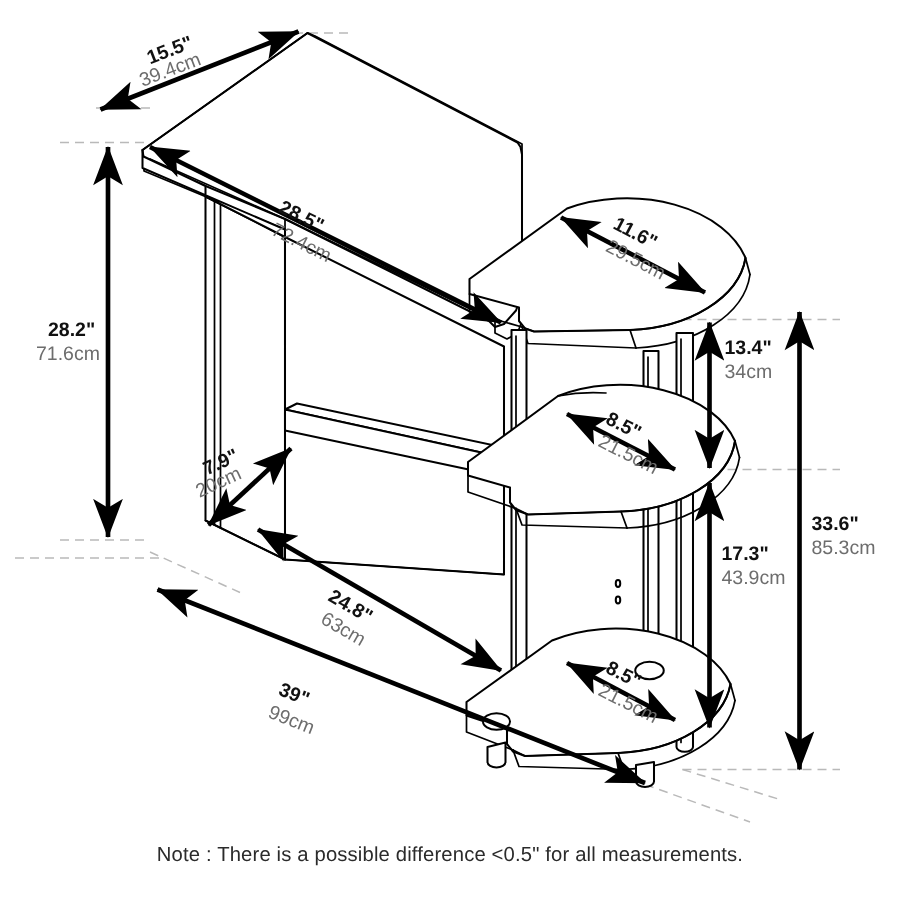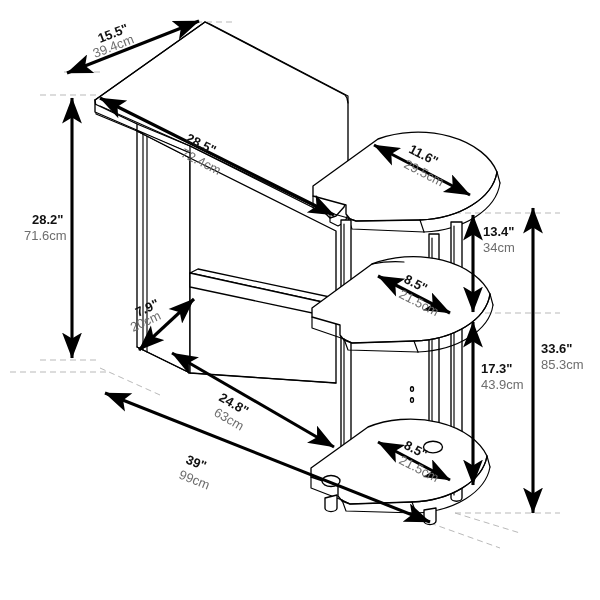--- a/index.html
+++ b/index.html
@@ -257,14 +257,15 @@
     </g>
 
     <g>
       <line class="dim-line" x1="105" y1="393" x2="430" y2="522" marker-start="url(#ah-start)" marker-end="url(#ah)"></line>
       <text class="dim-in" x="185" y="463" transform="rotate(21.6 185 463)">39"</text>
       <text class="dim-cm" x="178" y="478" transform="rotate(21.6 178 478)">99cm</text>
     </g>
 
   </svg>
 
+  <div class="note-text">Note : There is a possible difference &lt;0.5" for all measurements.</div>
 
 </div>
 
 </body></html>

